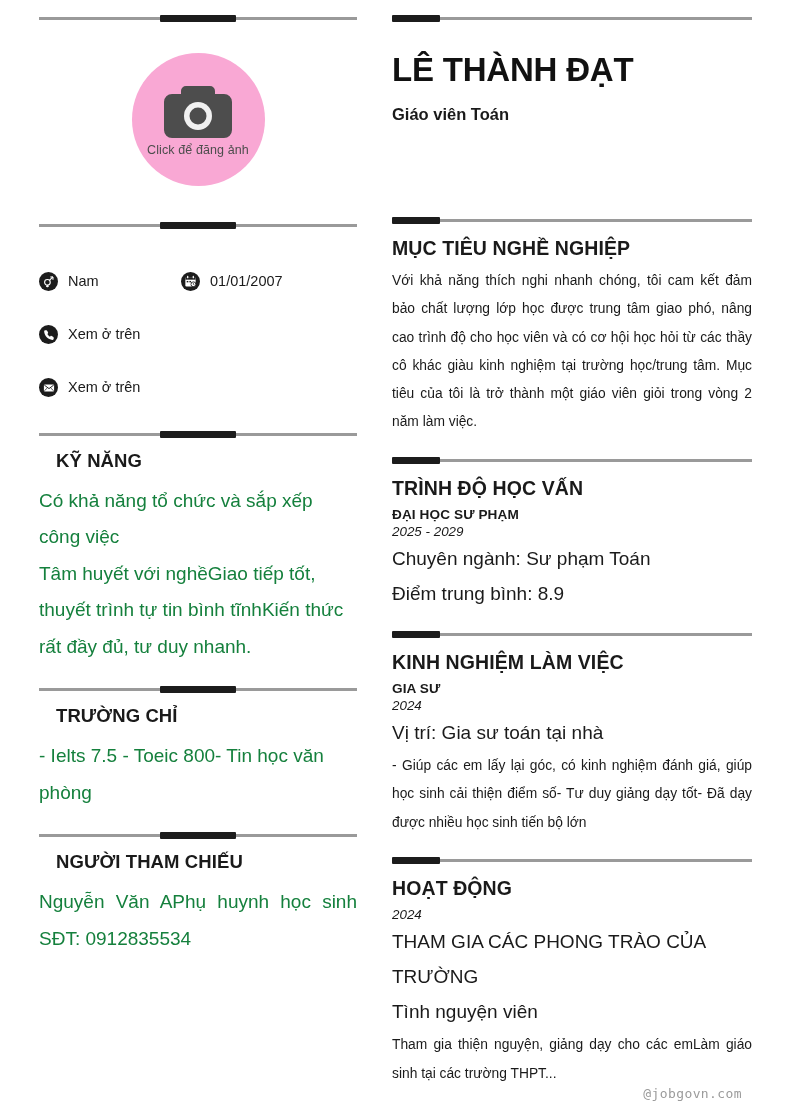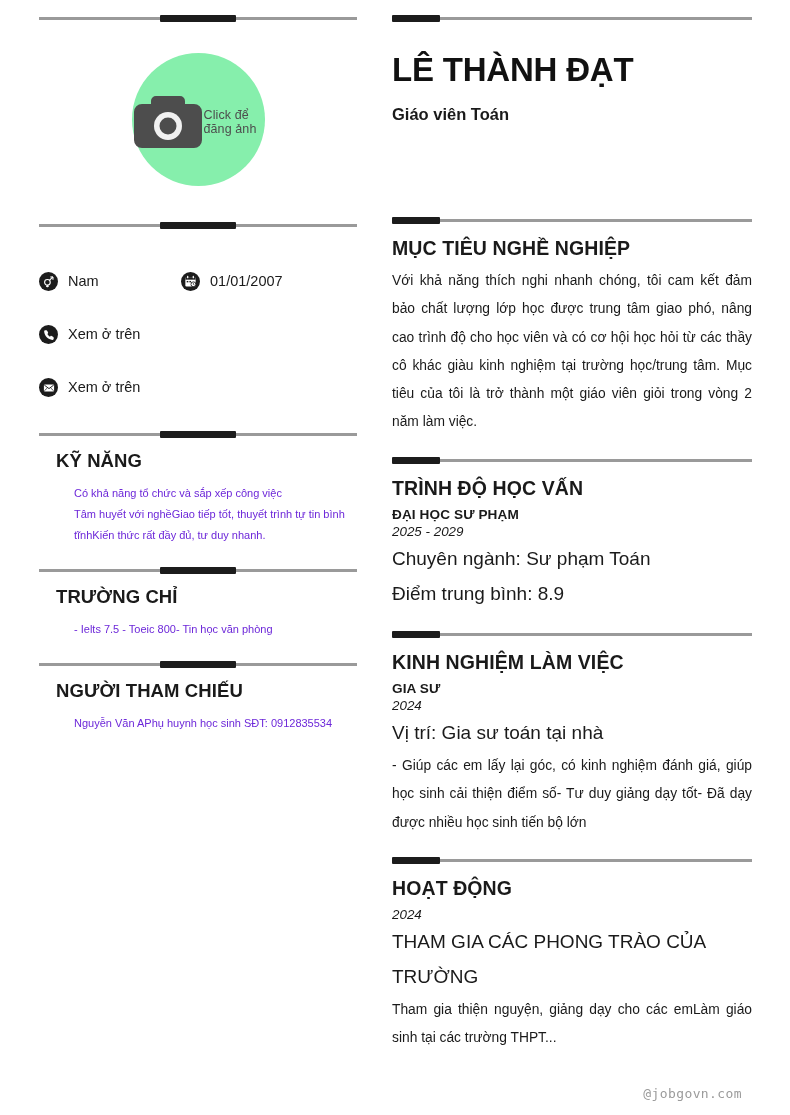--- a/index.html
+++ b/index.html
@@ -76,23 +76,23 @@
   .avatar-wrap {
     display: flex;
     justify-content: center;
     align-items: center;
     padding: 33px 0 38px 0;
   }
   .avatar {
     width: 133px;
     height: 133px;
     border-radius: 50%;
-    background: #86efac;
-    display: flex;
-    flex-direction: row;
+    background: #f9a8d4;
+    display: flex;
+    flex-direction: column;
     align-items: center;
     justify-content: center;
     cursor: pointer;
   }
   .avatar svg { display: block; }
   .avatar-label {
     font-size: 12.5px;
     color: #4d4d4d;
     margin-top: 5px;
     letter-spacing: 0.1px;
@@ -144,24 +144,23 @@
   }
   .s-title-r {
     font-size: 19.5px;
     font-weight: bold;
     letter-spacing: 0.1px;
     margin: 15px 0 7px 0;
     color: #1a1a1a;
   }
 
   .body-l {
-    font-size: 11px;
+    font-size: 19px;
     line-height: 1.92;
-    color: #6d28d9;
-    margin-left: 35px;
+    color: #15803d;
   }
   .body-l.justify { text-align: justify; }
 
   .body-r {
     font-size: 13.8px;
     line-height: 2.05;
     color: #1a1a1a;
   }
   .body-r.justify { text-align: justify; }
 
@@ -361,20 +360,21 @@
           <div class="entry-date">2024</div>
           <div class="entry-line">Vị trí: Gia sư toán tại nhà</div>
           <div class="entry-para">- Giúp các em lấy lại góc, có kinh nghiệm đánh giá, giúp học sinh cải thiện điểm số- Tư duy giảng dạy tốt- Đã dạy được nhiều học sinh tiến bộ lớn</div>
         </div>
 
         <div class="section-right">
           <div class="divider left"></div>
           <h2 class="s-title-r">HOẠT ĐỘNG</h2>
           <div class="entry-date">2024</div>
           <div class="entry-line">THAM GIA CÁC PHONG TRÀO CỦA TRƯỜNG</div>
+          <div class="entry-line">Tình nguyện viên</div>
           <div class="entry-para">Tham gia thiện nguyện, giảng dạy cho các emLàm giáo sinh tại các trường THPT...</div>
         </div>
 
       </div>
     </div>
 
   </div>
 
   <div class="watermark">@jobgovn.com</div>
 </div>

